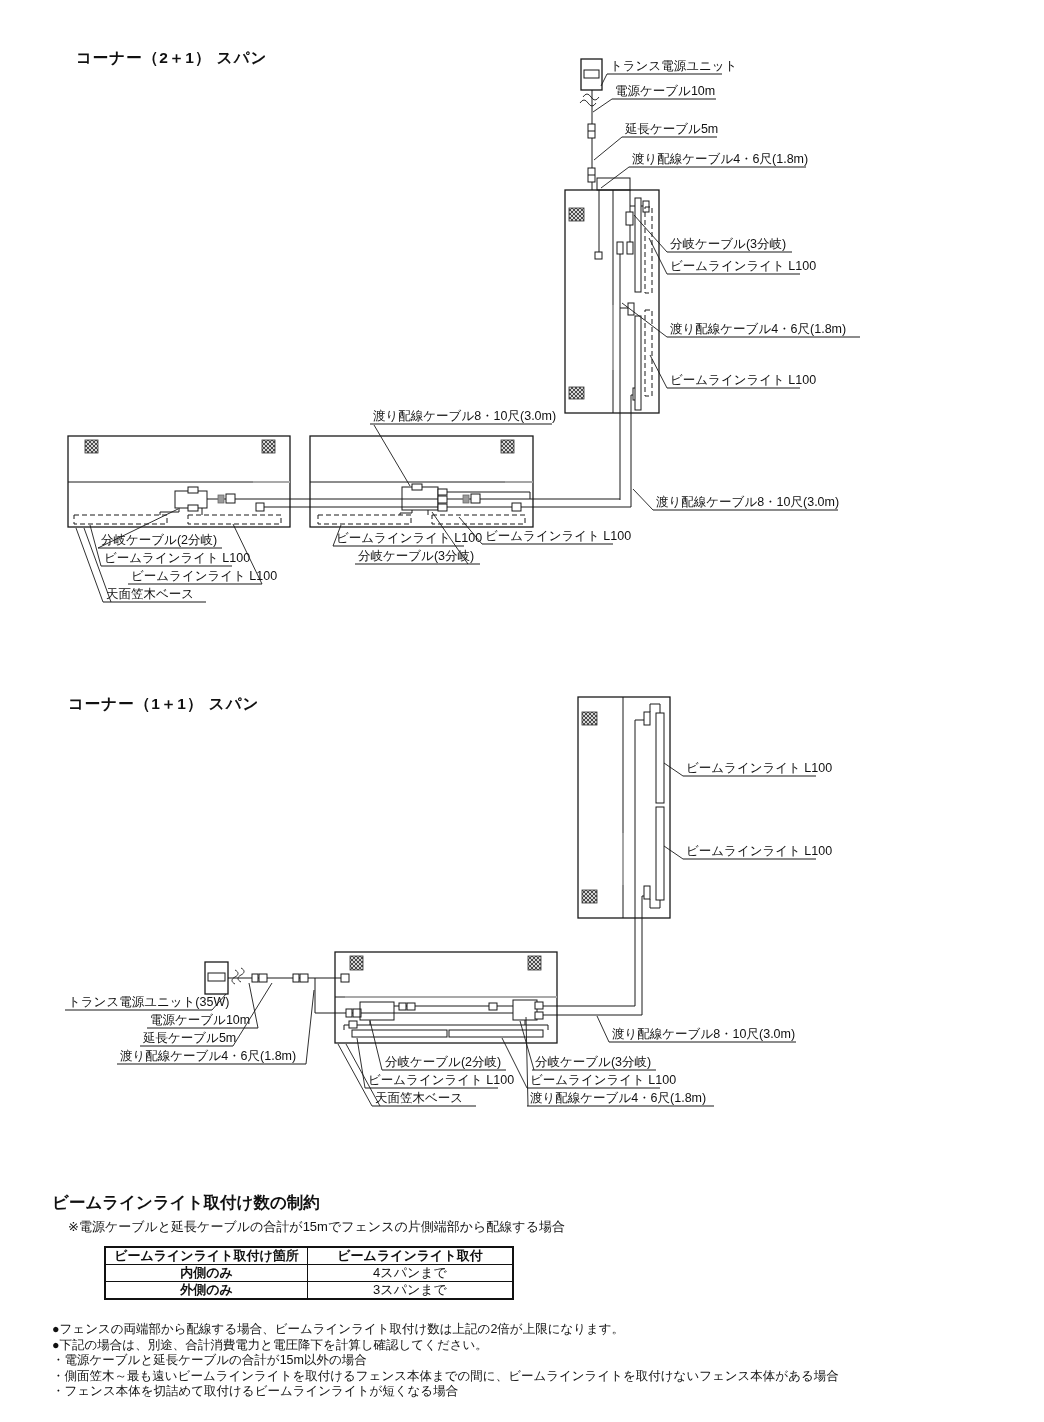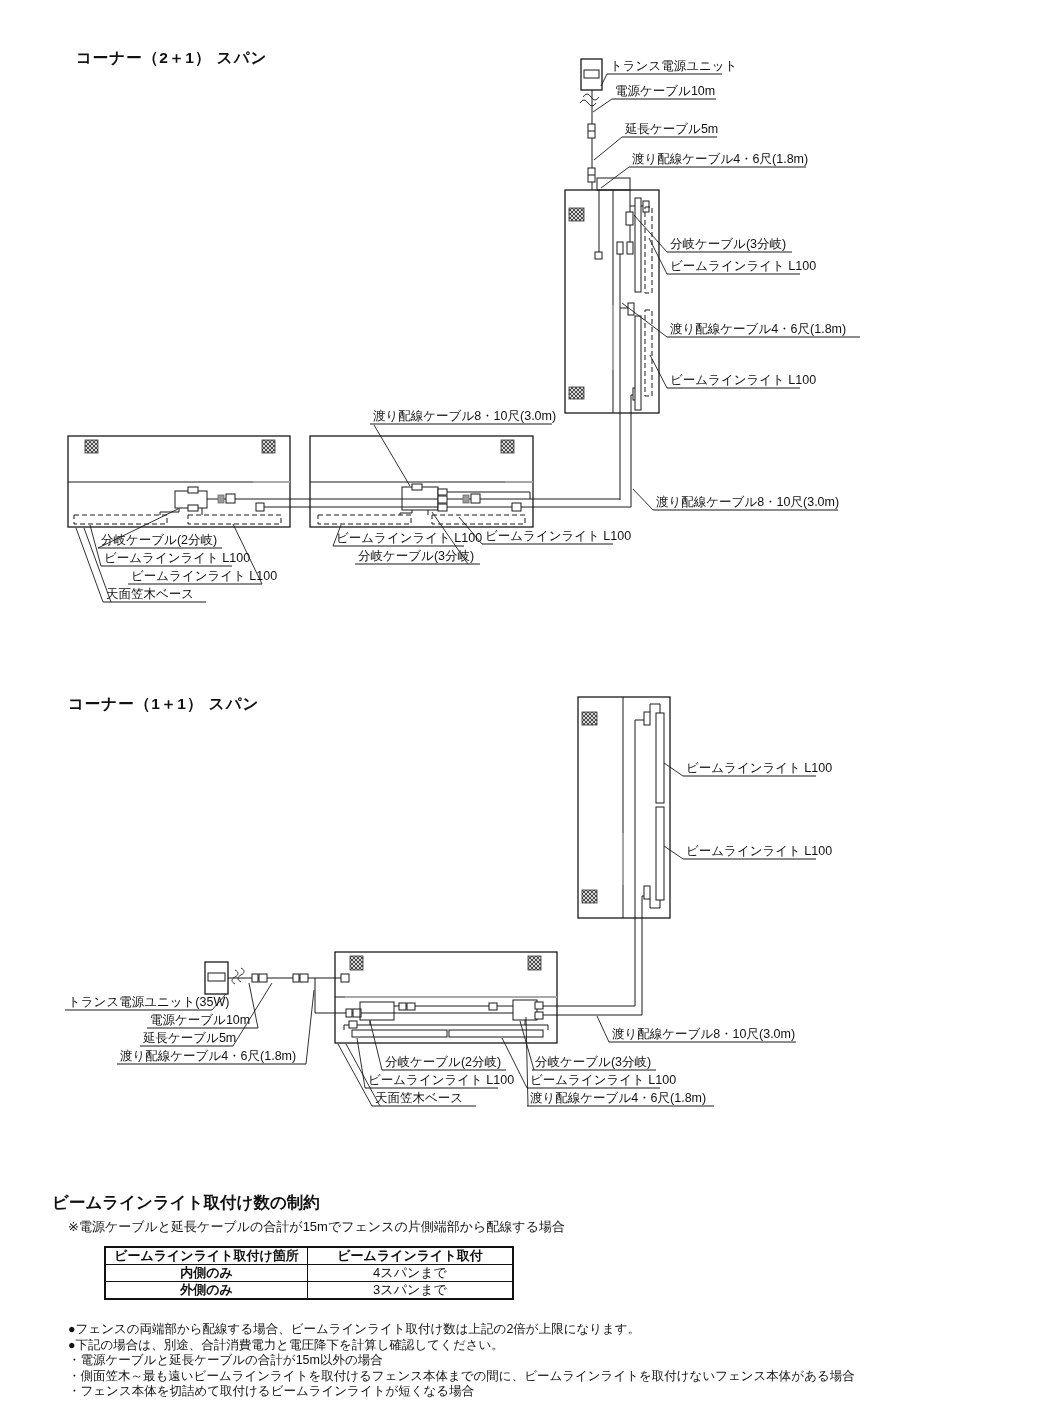--- a/index.html
+++ b/index.html
@@ -313,21 +313,21 @@
         <td class="c1">内側のみ</td>
         <td class="c2">4スパンまで</td>
       </tr>
       <tr>
         <td class="c1">外側のみ</td>
         <td class="c2">3スパンまで</td>
       </tr>
     </tbody>
   </table>
 
-  <div class="abs bullets" style="left:68px;top:1322px;width:960px;">
+  <div class="abs bullets" style="left:52px;top:1322px;width:960px;">
     <div>●フェンスの両端部から配線する場合、ビームラインライト取付け数は上記の2倍が上限になります。</div>
     <div>●下記の場合は、別途、合計消費電力と電圧降下を計算し確認してください。</div>
     <div>・電源ケーブルと延長ケーブルの合計が15m以外の場合</div>
     <div>・側面笠木～最も遠いビームラインライトを取付けるフェンス本体までの間に、ビームラインライトを取付けないフェンス本体がある場合</div>
     <div>・フェンス本体を切詰めて取付けるビームラインライトが短くなる場合</div>
   </div>
 
 </div>
 
 </body></html>

